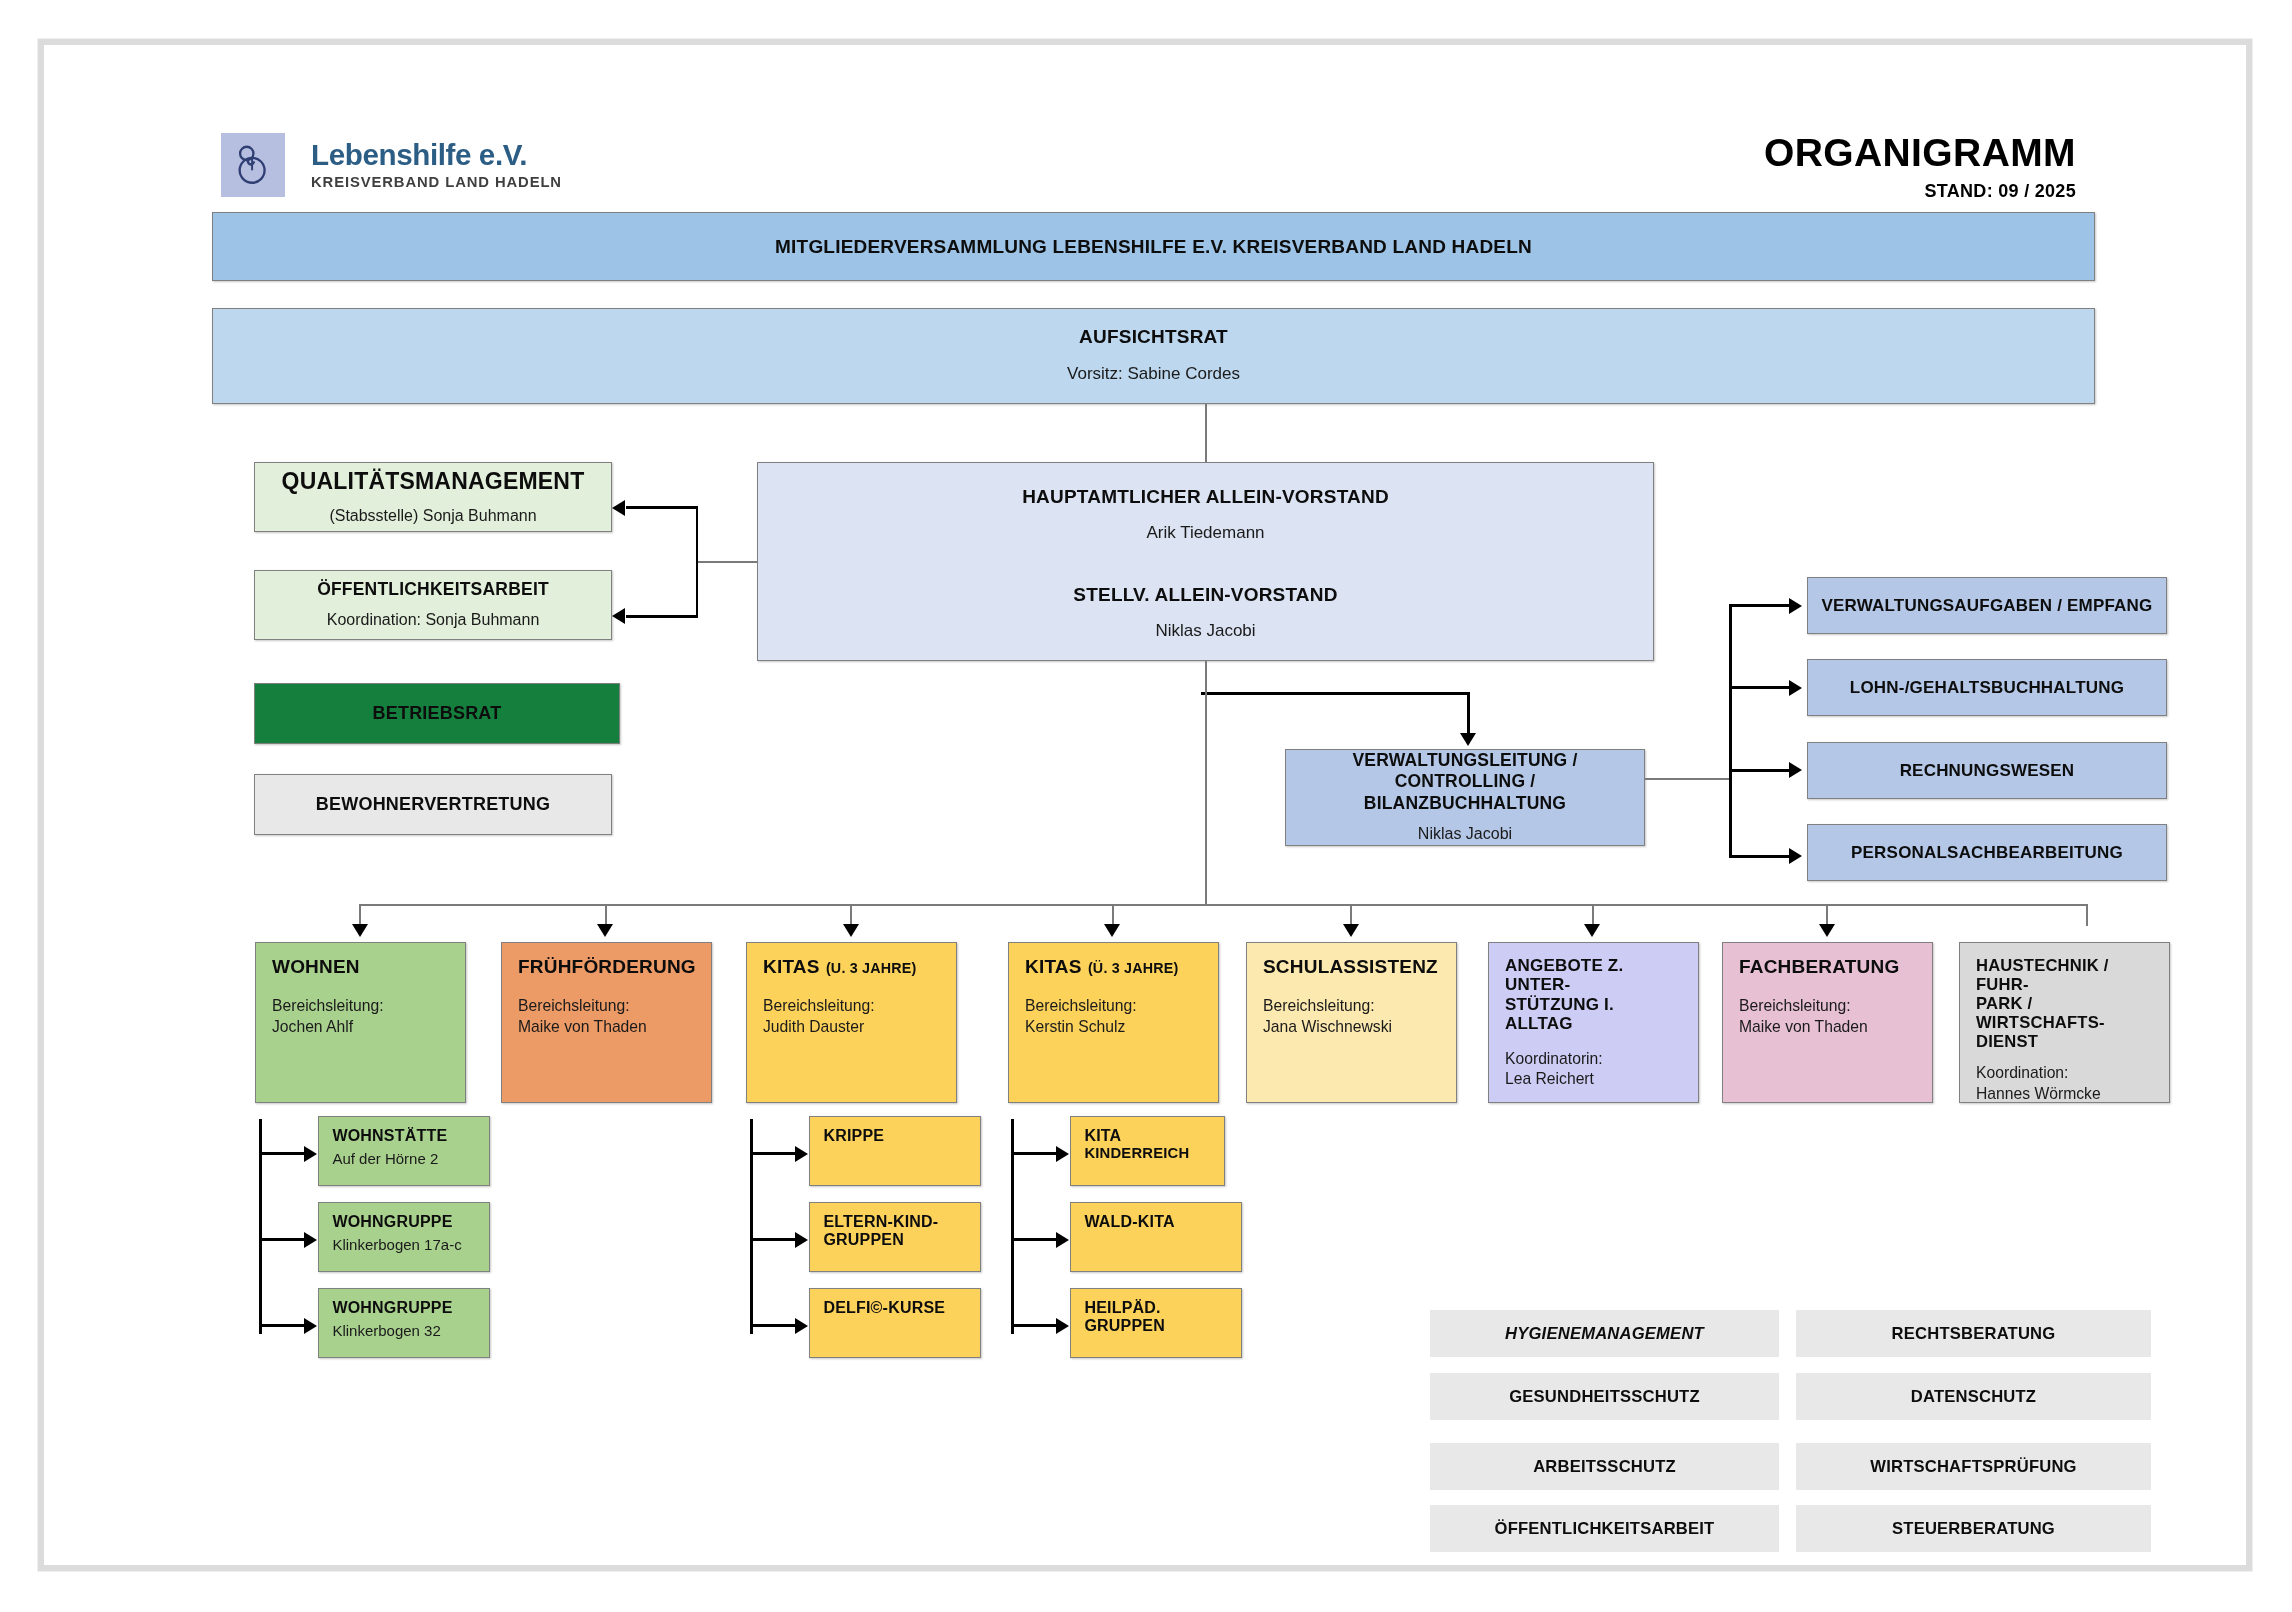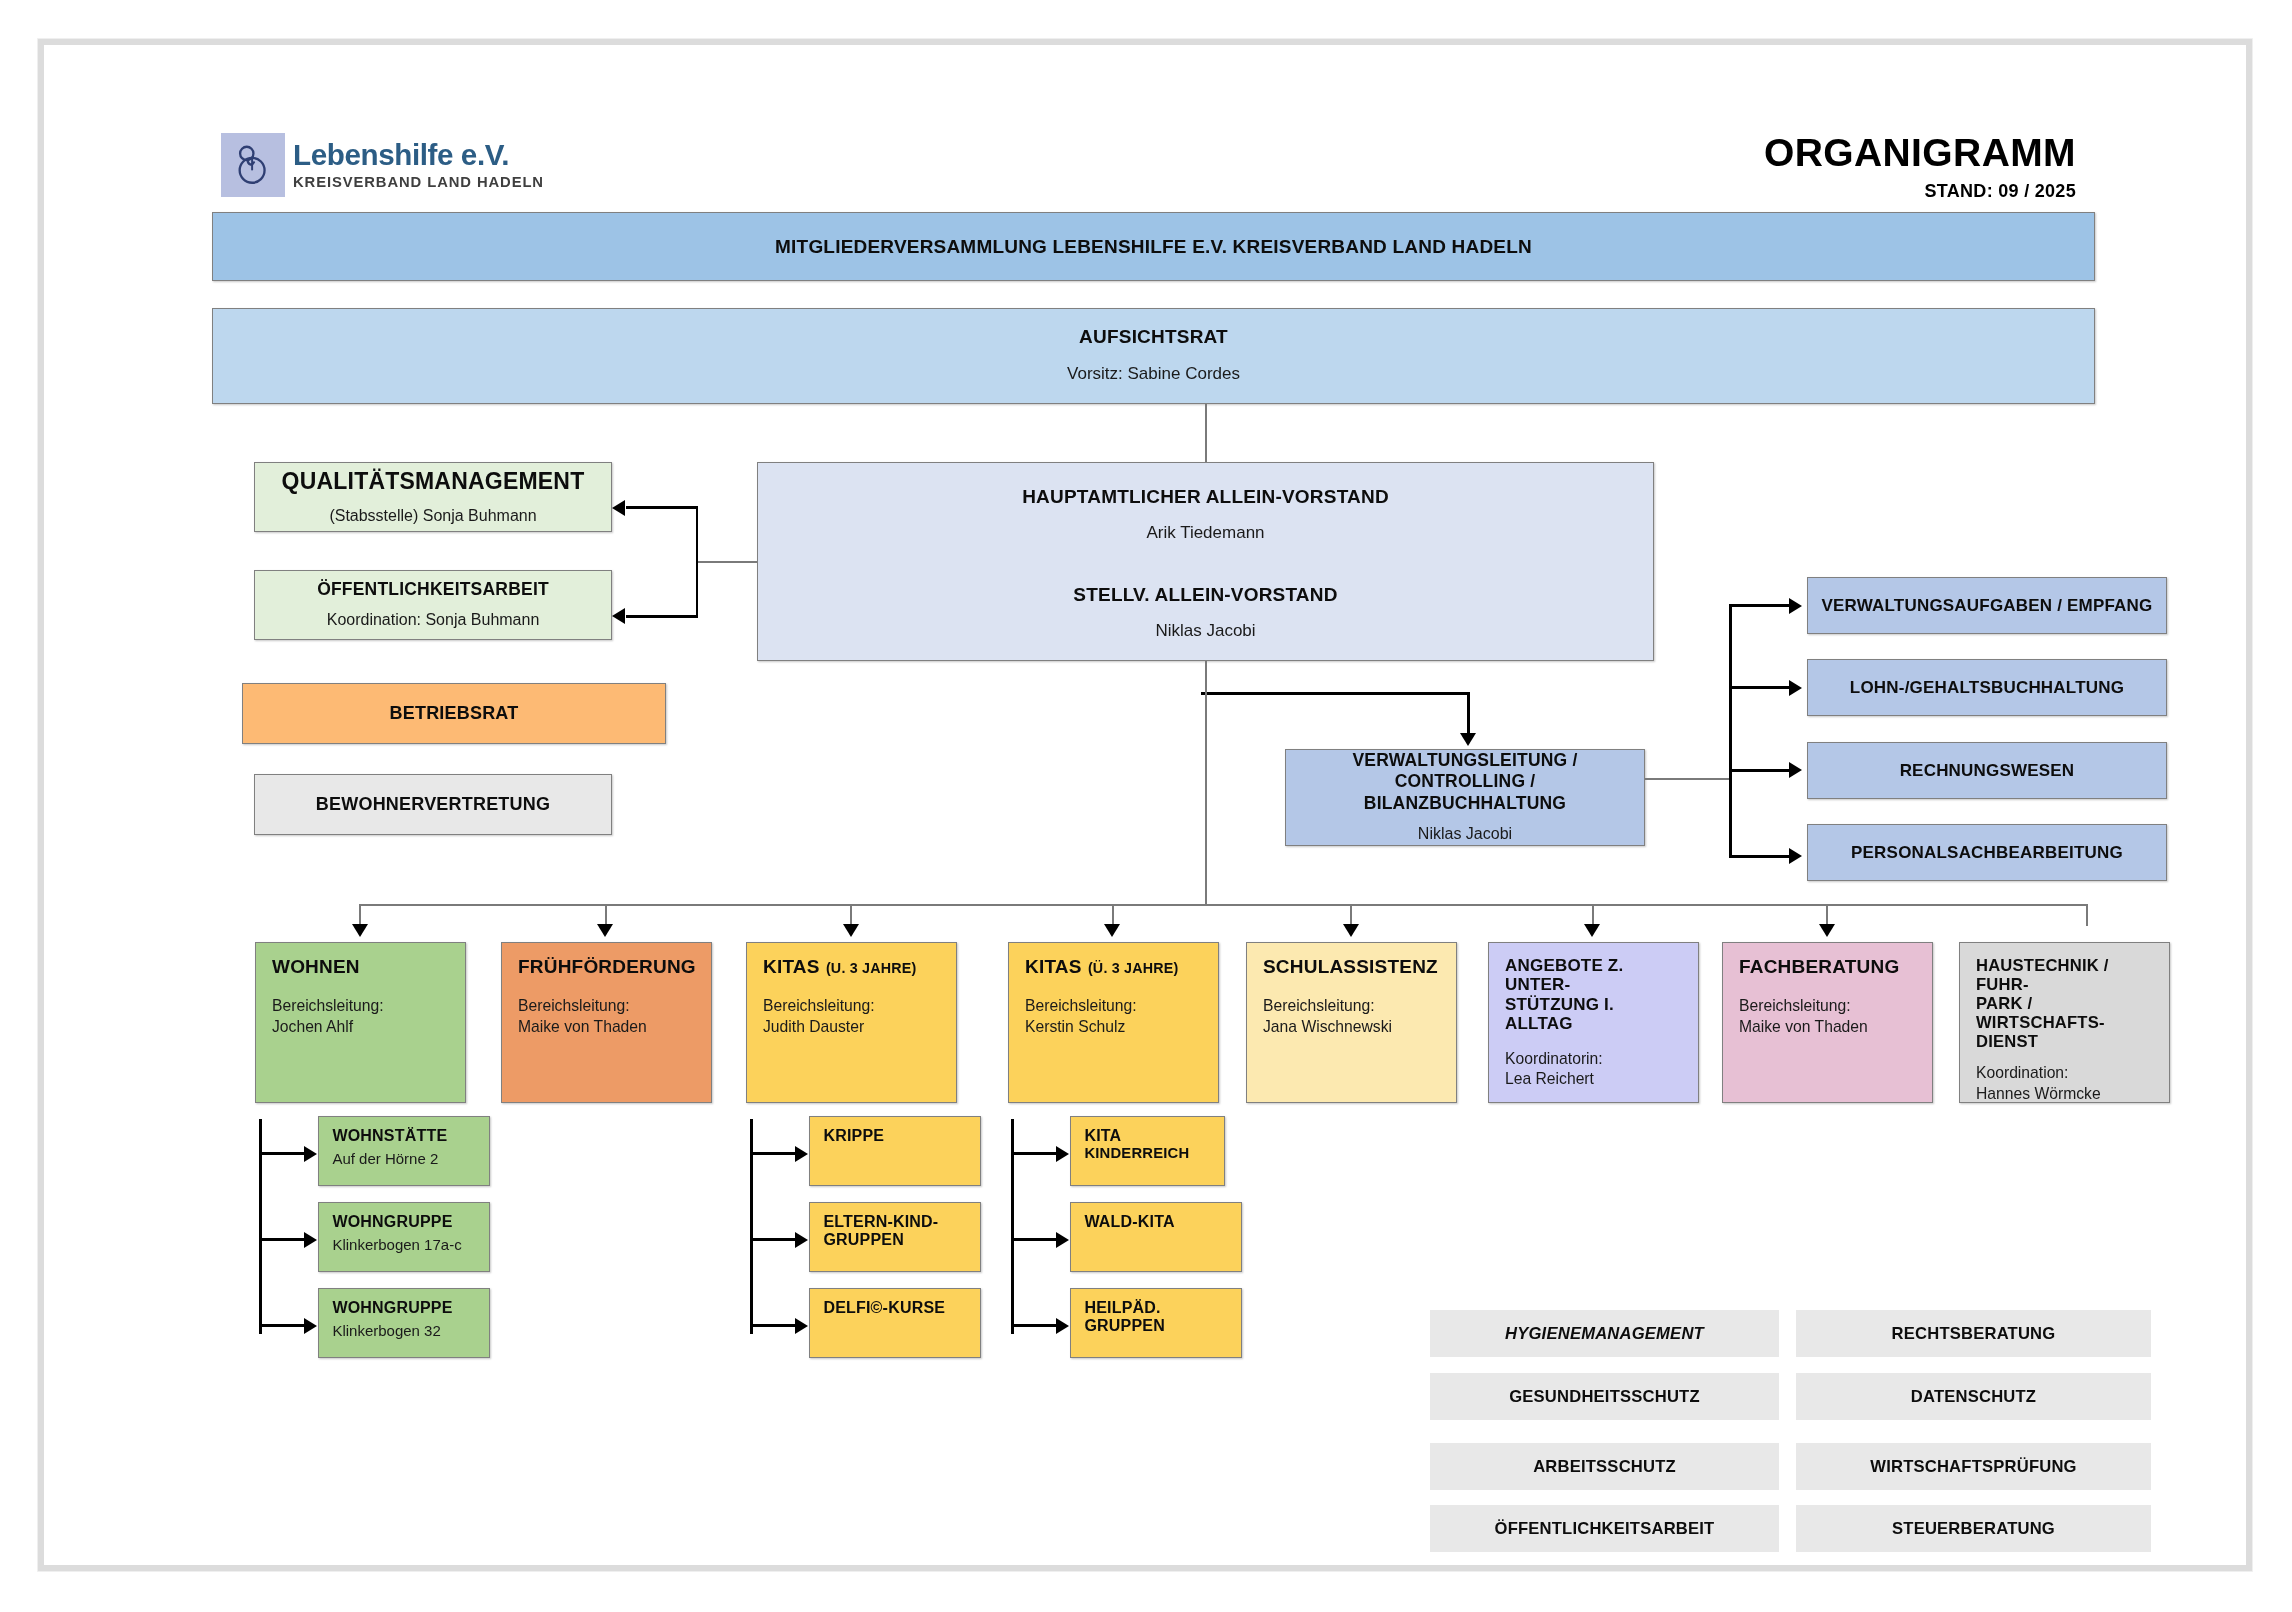--- a/index.html
+++ b/index.html
@@ -37,21 +37,21 @@
     letter-spacing: 0.2px;
     line-height: 1.15;
   }
   .t-sub {
     color: #1a1a1a;
     line-height: 1.32;
     font-weight: normal;
   }
 
   
-  #logo-wrap { position: absolute; left: 177px; top: 88px; display: flex; align-items: center; gap: 8px; }
+  #logo-wrap { position: absolute; left: 177px; top: 88px; display: flex; align-items: center; gap: 26px; }
   #logo-mark {
     width: 64px; height: 64px; background: #b7bfe0;
     display: flex; align-items: center; justify-content: center;
   }
   #logo-text { display: flex; flex-direction: column; line-height: 1; }
   #logo-title { font-size: 29.6px; font-weight: bold; color: #2c5d85; letter-spacing: -0.4px; }
   #logo-sub { font-size: 14.8px; font-weight: bold; color: #3f3f3f; letter-spacing: 0.9px; margin-top: 5.4px; }
 
   #title-wrap { position: absolute; right: 170px; top: 86px; text-align: right; }
   #doc-title { font-size: 39px; font-weight: bold; color: #000; letter-spacing: 0.4px; }
@@ -120,21 +120,21 @@
       <div class="t-sub" style="font-size:16px; margin-top:9.9px;">Koordination: Sonja Buhmann</div>
     </div>
 
     <div class="ln thin" style="left:654px; top:516px; width:59px; height:1.8px;"></div>
     <div class="ln dark" style="left:652px; top:462px; width:1.8px; height:109px;"></div>
     <div class="ln dark" style="left:582px; top:461px; width:72px; height:2.7px;"></div>
     <div class="arrow left" style="left:568px; top:455px;"></div>
     <div class="ln dark" style="left:582px; top:570px; width:72px; height:2.7px;"></div>
     <div class="arrow left" style="left:568px; top:563px;"></div>
 
-    <div class="box center" style="left:198px; top:638px; width:424px; height:61px; background:#fdba74;">
+    <div class="box center" style="left:210px; top:638px; width:366px; height:61px; background:#15803d;">
       <div class="t-head" style="font-size:18px;">BETRIEBSRAT</div>
     </div>
     <div class="box center" style="left:210px; top:729px; width:358px; height:61px; background:#e8e8e8;">
       <div class="t-head" style="font-size:18px;">BEWOHNERVERTRETUNG</div>
     </div>
 
     <div class="box center" style="left:1241px; top:704px; width:360px; height:97px; background:#b4c7e7;">
       <div class="t-head" style="font-size:17.5px;">VERWALTUNGSLEITUNG / CONTROLLING /</div>
       <div class="t-head" style="font-size:17.5px; margin-top:2.7px;">BILANZBUCHHALTUNG</div>
       <div class="t-sub" style="font-size:16px; margin-top:9.9px;">Niklas Jacobi</div>

